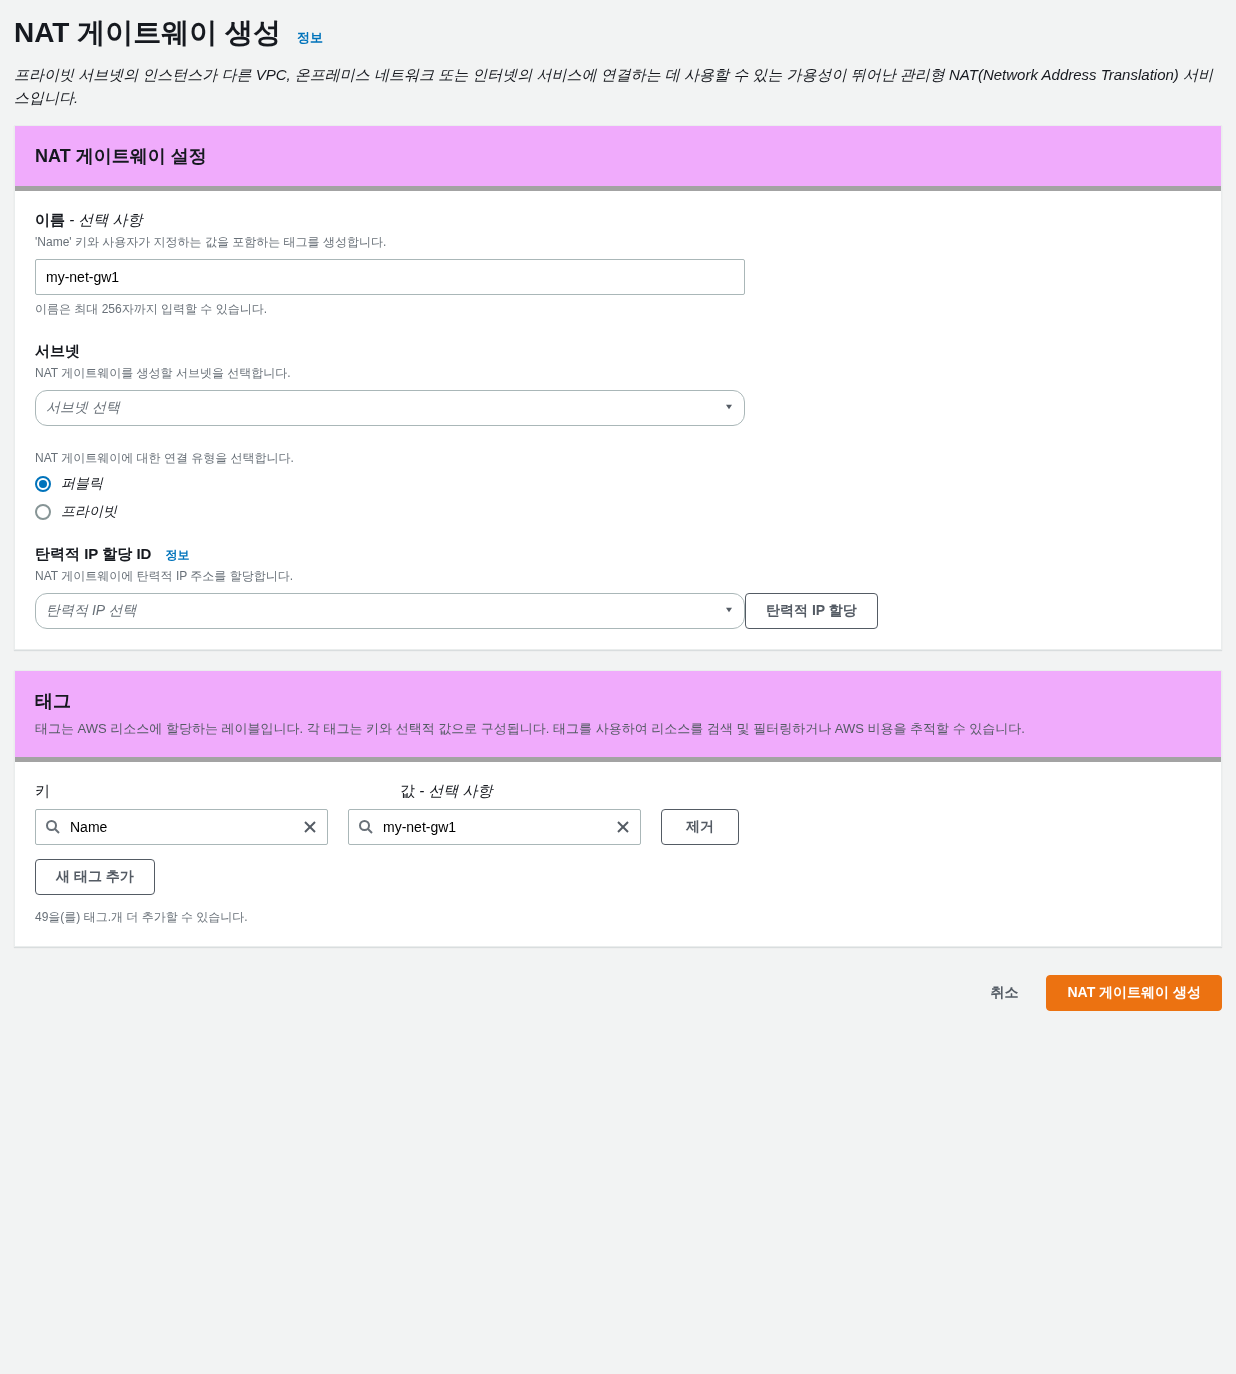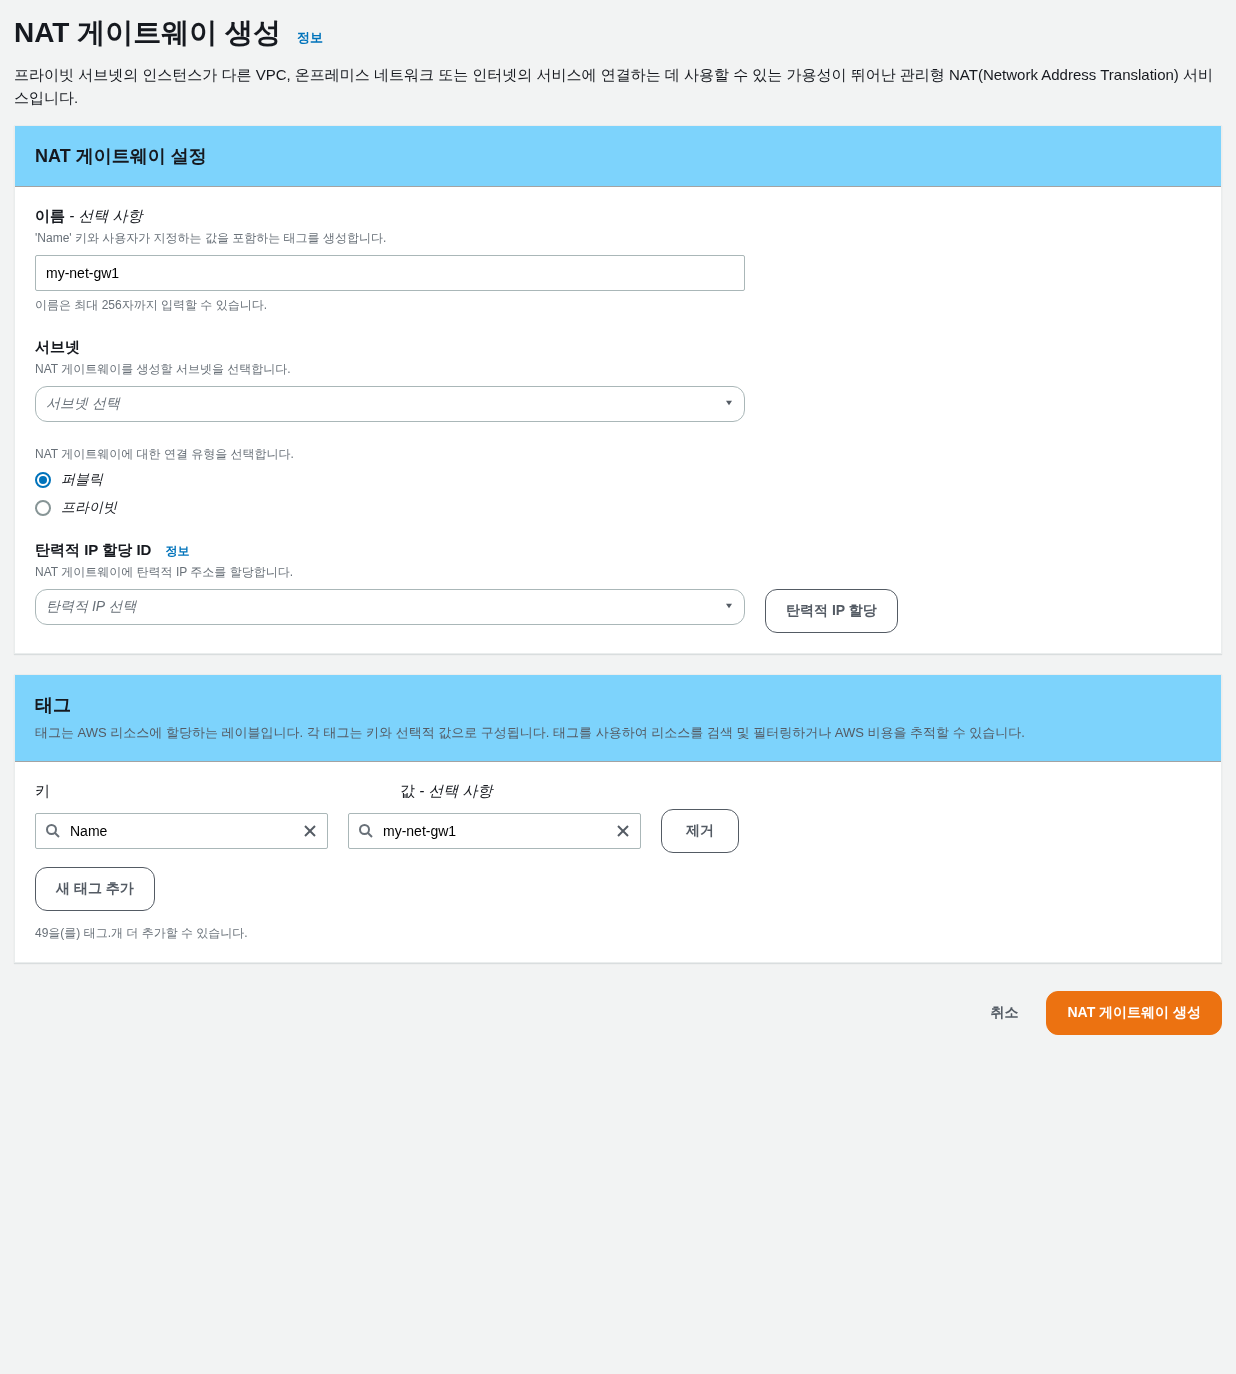--- a/index.html
+++ b/index.html
@@ -28,31 +28,32 @@
       font-size: 13px;
       font-weight: 700;
       cursor: pointer;
       vertical-align: middle;
     }
     .page-desc {
       margin-top: 12px;
       font-size: 15px;
       color: #16191f;
       line-height: 1.5;
+      font-style: italic;
     }
     .panel {
       background: #fff;
       border: 1px solid #eaeded;
       box-shadow: 0 1px 1px 0 rgba(0,28,36,.1);
       margin-bottom: 20px;
     }
     .panel-header {
       padding: 18px 20px;
-      border-bottom: 1px solid #a3a3a3;
-      background: #7dd3fc;
+      border-bottom: 5px solid #a3a3a3;
+      background: #f0abfc;
     }
     .panel-title {
       font-size: 18px;
       font-weight: 700;
     }
     .panel-subtitle {
       font-size: 13px;
       color: #545b64;
       margin-top: 6px;
       line-height: 1.5;
@@ -158,33 +159,32 @@
       border-radius: 50%;
       top: 50%;
       left: 50%;
       transform: translate(-50%, -50%);
     }
     .radio-label {
       font-size: 14px;
     }
     .eip-row {
       display: flex;
-      gap: 20px;
       align-items: flex-start;
     }
     .eip-row .select-wrapper {
       flex: 1;
     }
     .btn {
       padding: 6px 20px;
-      border-radius: 12px;
-      font-size: 14px;
-      font-weight: 700;
-      cursor: pointer;
-      height: 44px;
+      border-radius: 4px;
+      font-size: 14px;
+      font-weight: 700;
+      cursor: pointer;
+      height: 36px;
       white-space: nowrap;
     }
     .btn-normal {
       background: #fff;
       border: 1px solid #545b64;
       color: #545b64;
     }
     .btn-primary {
       background: #ec7211;
       border: 1px solid #ec7211;

